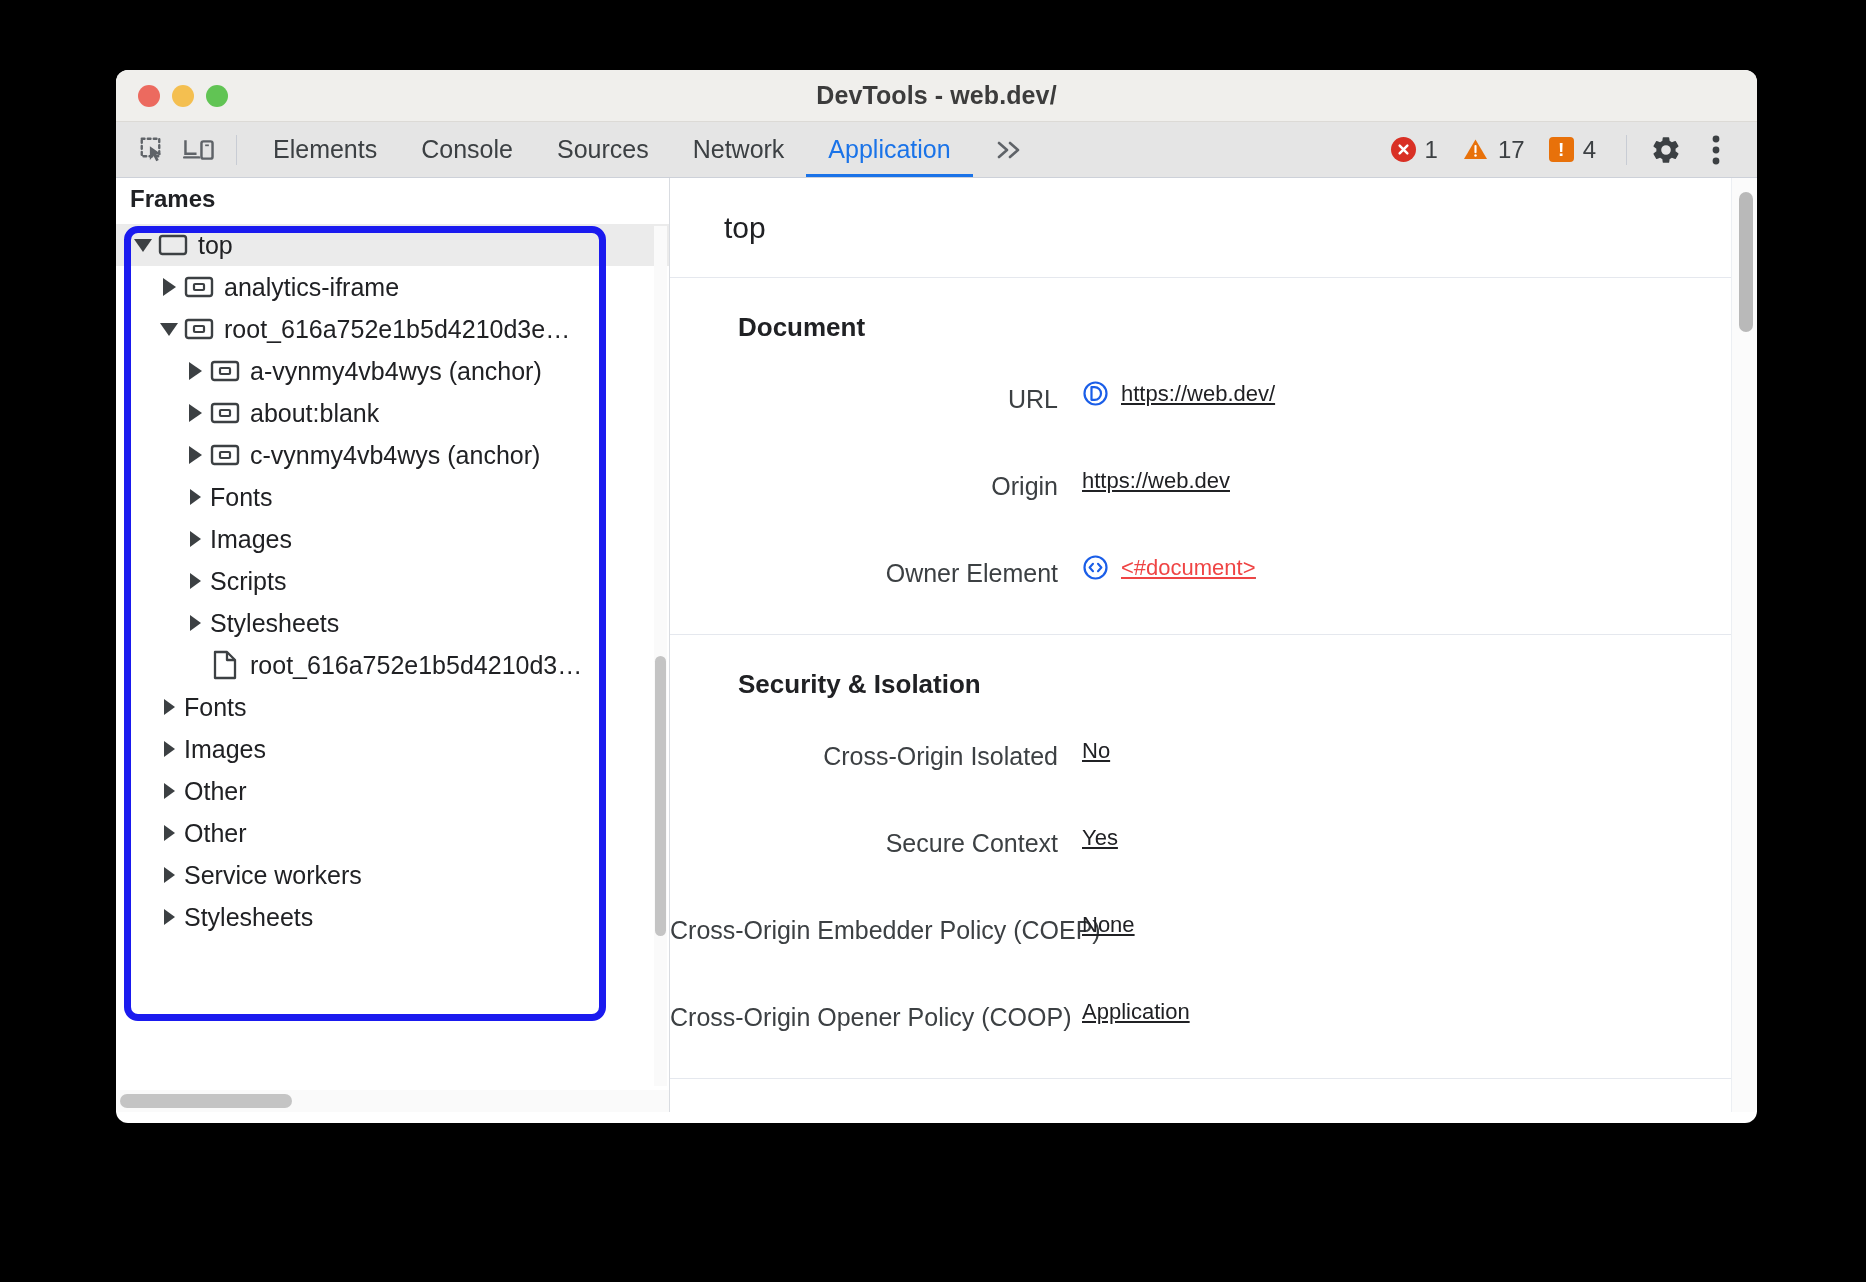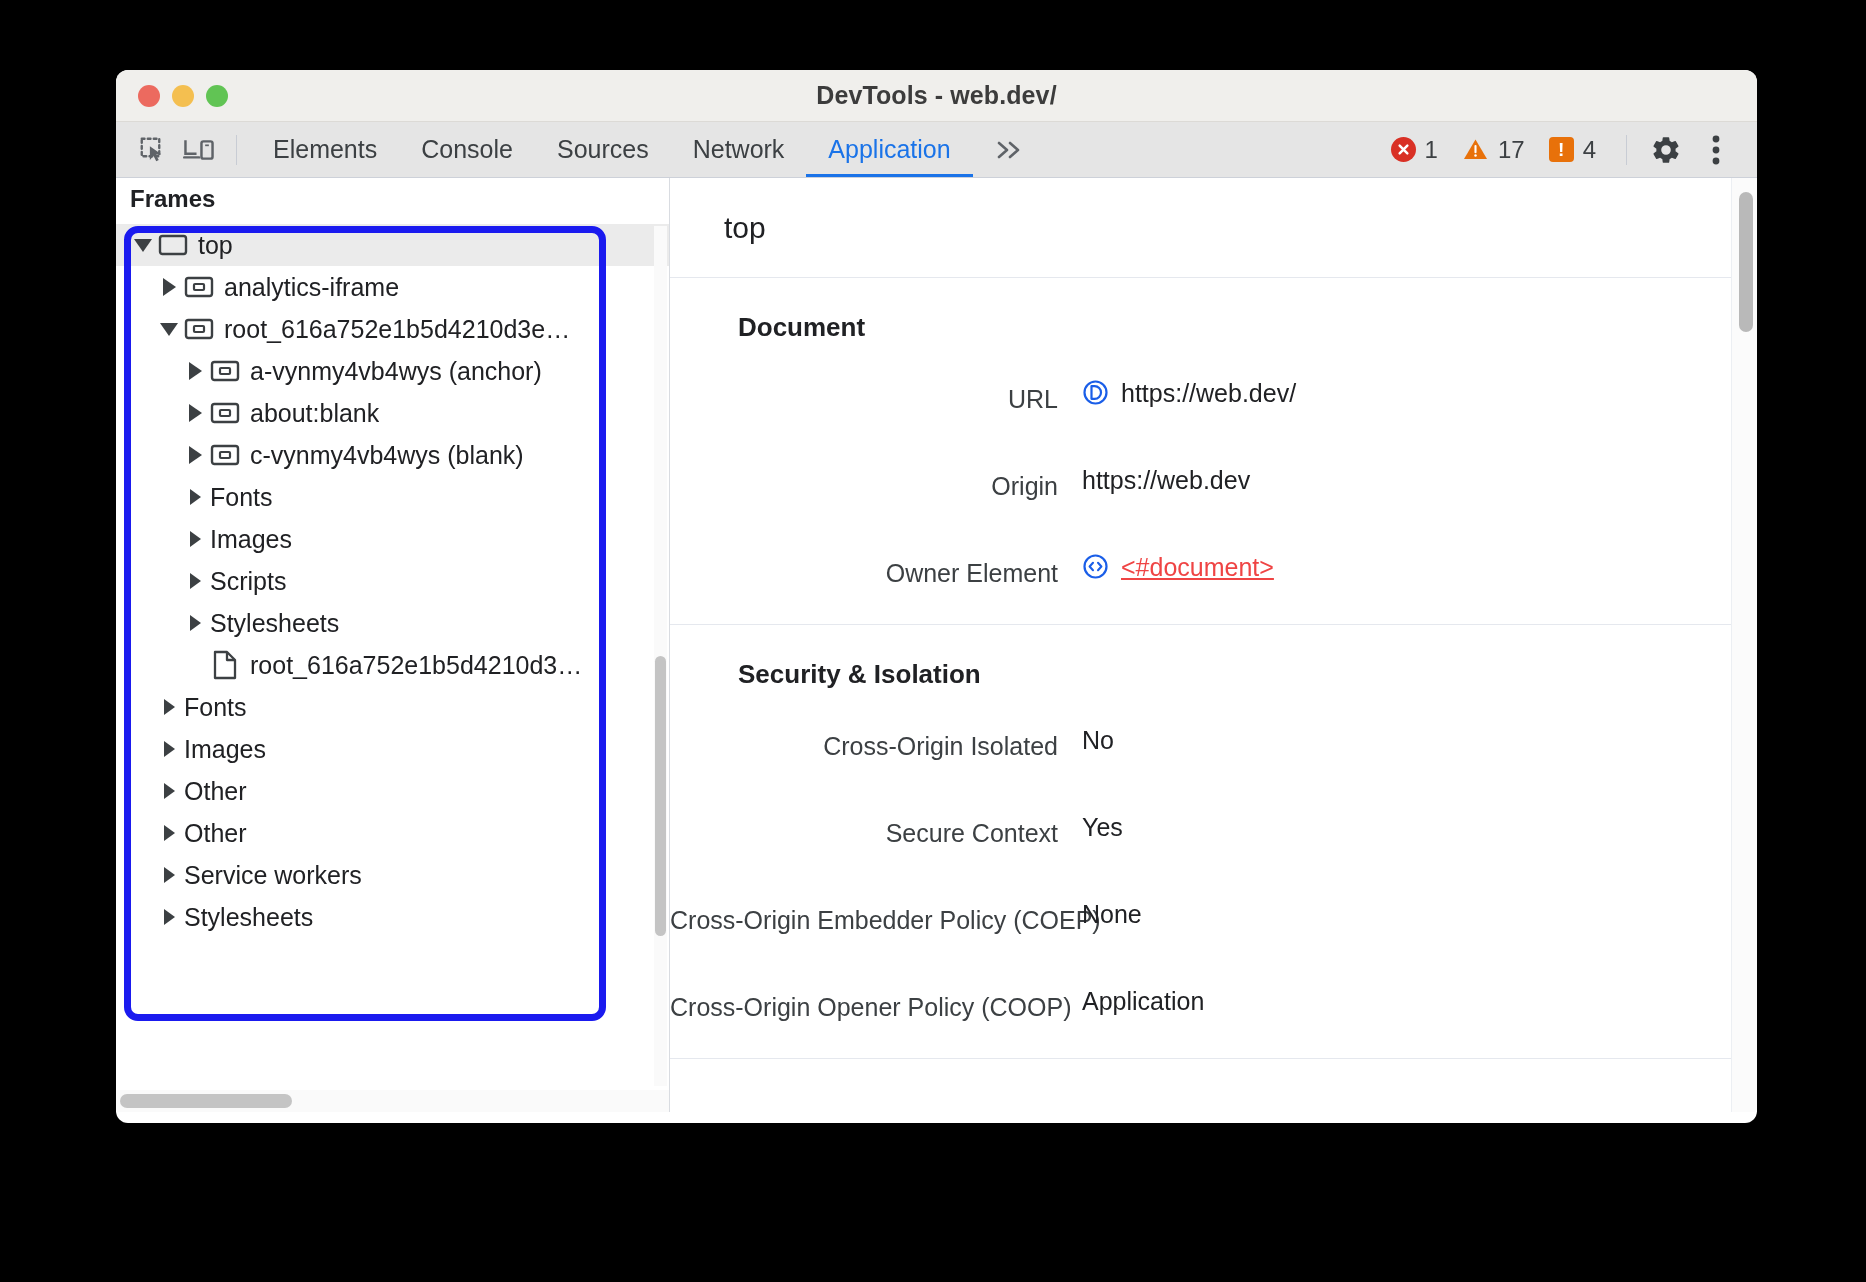--- a/index.html
+++ b/index.html
@@ -269,21 +269,21 @@
   .detail-title {
     height: 100px;
     display: flex;
     align-items: center;
     padding-left: 54px;
     font-size: 30px;
     color: #202124;
     border-bottom: 1px solid #e5e8ee;
   }
   .section {
-    padding: 34px 0 30px 0;
+    padding: 34px 0 40px 0;
     border-bottom: 1px solid #e5e8ee;
   }
   .section-title {
     font-size: 26px;
     font-weight: bold;
     color: #202124;
     padding-left: 68px;
     margin-bottom: 30px;
   }
   .kv {
@@ -295,25 +295,27 @@
   .kv .k {
     width: 412px;
     text-align: right;
     font-size: 25px;
     color: #3c4043;
     padding-right: 24px;
     white-space: nowrap;
     margin-top: 12px;
   }
   .kv .v {
-    font-size: 25px;
+    font-size: 22px;
     color: #202124;
     display: flex;
+    align-items: center;
     gap: 12px;
     white-space: nowrap;
+    text-decoration: underline;
   }
   .kv .v a {
     color: #ef4444;
     text-decoration: underline;
   }
   .v-scroll-right {
     position: absolute;
     right: 4px;
     top: 8px;
     width: 14px;
@@ -490,21 +492,21 @@
             <div class="row indent-2">
               <span class="tw">
                 <span class="tri"></span>
               </span>
               <span class="fr-icon">
                 <svg width="30" height="24" viewBox="0 0 30 24">
   <rect x="2" y="3" width="26" height="18" rx="2.4" fill="none" stroke="#3c4043" stroke-width="2.4"></rect>
   <rect x="10" y="9" width="10" height="6" rx="1" fill="none" stroke="#3c4043" stroke-width="2.2"></rect>
                 </svg>
               </span>
-              <span class="label">c-vynmy4vb4wys (blank)</span>
+              <span class="label">c-vynmy4vb4wys (anchor)</span>
             </div>
             <div class="row cat indent-cat-2">
               <span class="tw">
                 <span class="tri small"></span>
               </span>
               <span class="label">Fonts</span>
             </div>
             <div class="row cat indent-cat-2">
               <span class="tw">
                 <span class="tri small"></span>

